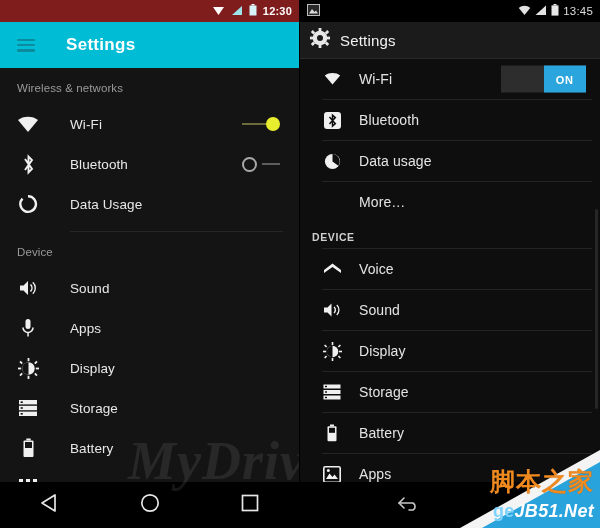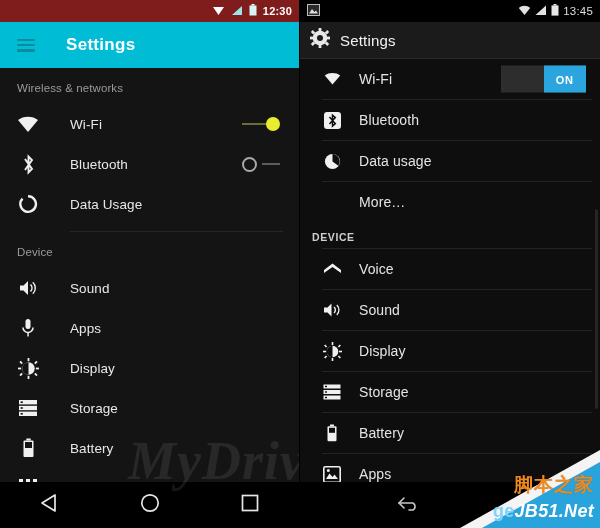--- a/index.html
+++ b/index.html
@@ -99,21 +99,21 @@
   .wm-corner .tri-white{
     position:absolute;right:0;bottom:0;width:0;height:0;
     border-left:140px solid transparent;border-bottom:78px solid #f4f4f4;
   }
   .wm-corner .tri-blue{
     position:absolute;right:0;bottom:0;width:0;height:0;
     border-left:118px solid transparent;border-bottom:66px solid #29a3dc;
   }
   .wm-corner .cn{
     position:absolute;right:6px;bottom:30px;font-family:"DejaVu Sans",sans-serif;
-    font-size:19px;font-weight:bold;color:#f08a1e;letter-spacing:1px;
+    font-size:25px;font-weight:bold;color:#f08a1e;letter-spacing:1px;
     text-shadow:0 0 1px rgba(0,0,0,.25);
   }
   .wm-corner .en{
     position:absolute;right:6px;bottom:6px;font-size:18px;font-weight:bold;letter-spacing:.3px;
   }
   .wm-corner .en .g{color:#7dd3fc;}
   .wm-corner .en .w{color:#ffffff;font-style:italic;}
 </style>
 </head>
 <body>

